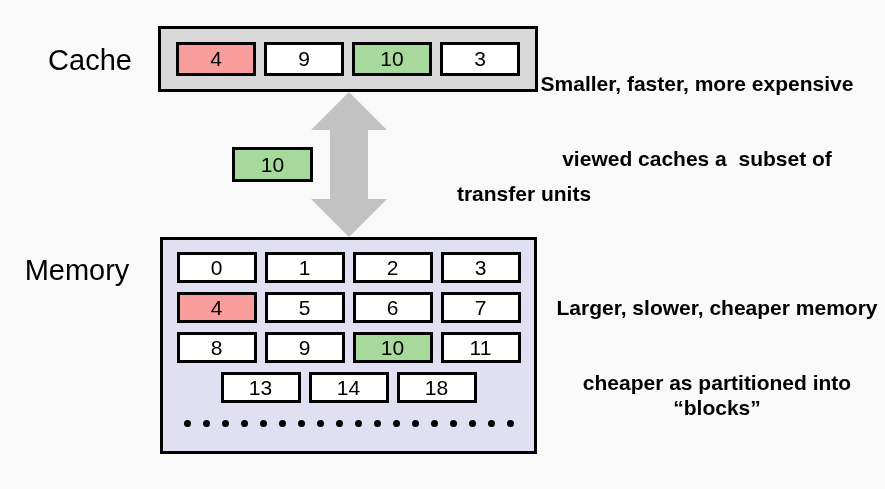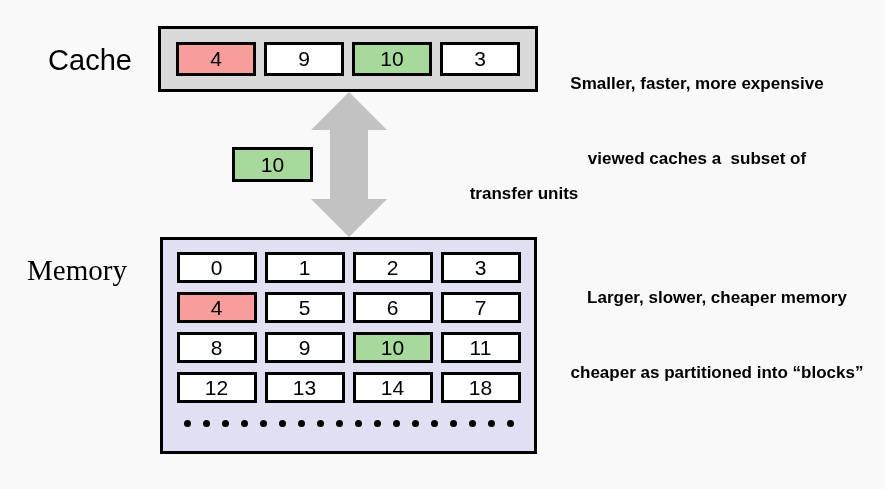--- a/index.html
+++ b/index.html
@@ -12,21 +12,21 @@
     color: var(--text, #000);
     overflow: hidden;
   }
   .big-label {
     position: absolute;
     font-size: 29px;
     text-align: center;
     color: var(--text, #000);
   }
   .cache-label  { left: 28px;  top: 44px;  width: 124px; }
-  .memory-label { left: 14px;  top: 254px; width: 126px; font-family: Liberation Serif, serif; }
+  .memory-label { left: 14px;  top: 254px; width: 126px; }
 
   .cache-box {
     position: absolute;
     left: 158px; top: 26px;
     width: 380px; height: 66px;
     background: var(--cache-box-bg, #d9d9d9);
     border: 3px solid var(--border-black, #000);
     box-sizing: border-box;
     display: flex; align-items: center; justify-content: center;
   }
@@ -40,28 +40,28 @@
     display: flex; align-items: center; justify-content: center;
     font-size: 21px;
   }
   .mem .cell { height: 31px; }
   .hl-red   { background: var(--highlight-red, #f89c9c); }
   .hl-green { background: var(--highlight-green, #a6d99b); }
 
   .desc {
     position: absolute;
     font-weight: bold;
-    font-size: 17px;
+    font-size: 21px;
     line-height: 25px;
     text-align: center;
     white-space: pre-wrap;
   }
   .cache-desc    { left: 532px; top: 21px;  width: 330px; }
   .transfer-desc { left: 389px; top: 134px; width: 270px; line-height: 24px; }
-  .memory-desc   { left: 552px; top: 235px; width: 330px; }
+  .memory-desc   { left: 552px; top: 245px; width: 330px; }
 
   .arrow-svg {
     position: absolute;
     left: 311px; top: 92px;
     width: 76px; height: 145px;
   }
   .arrow-svg polygon { fill: var(--arrow-gray, #c2c2c2); }
 
   .block10 {
     position: absolute;
@@ -140,21 +140,20 @@
           <div class="cell">6</div>
           <div class="cell">7</div>
         </div>
         <div class="mem-row">
           <div class="cell">8</div>
           <div class="cell">9</div>
           <div class="cell hl-green">10</div>
           <div class="cell">11</div>
         </div>
         <div class="mem-row">
-          <div class="cell">12</div>
           <div class="cell">13</div>
           <div class="cell">14</div>
           <div class="cell">18</div>
         </div>
       </div>
     <div class="dots-row" id="dots-row">
         <span class="dot"></span>
         <span class="dot"></span>
         <span class="dot"></span>
         <span class="dot"></span>

